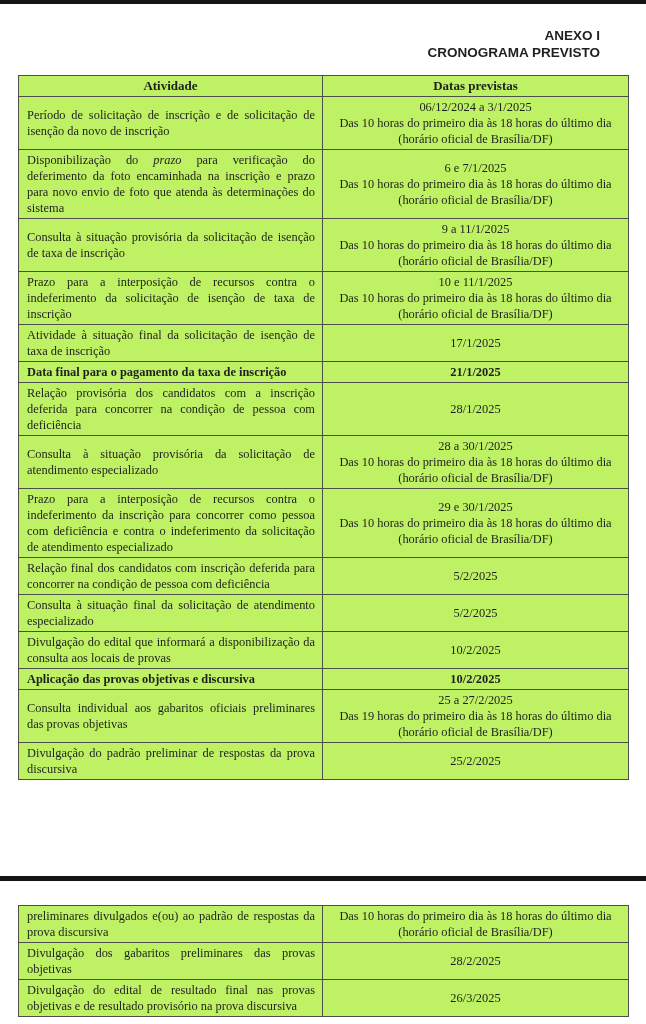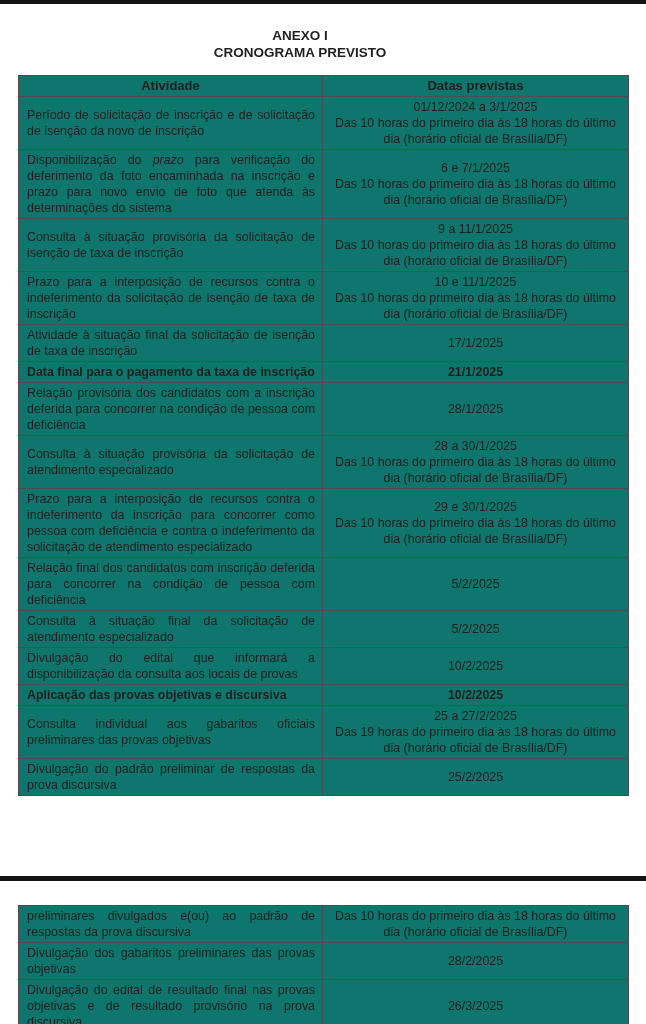--- a/index.html
+++ b/index.html
@@ -14,37 +14,38 @@
   }
 
   .top-bar {
     position: absolute; top: 0; left: 0;
     width: 646px; height: 4px;
     background: #151515;
   }
 
   .titles {
     position: absolute; top: 27px; left: 0;
-    width: 600px; text-align: center;
+    width: 600px; text-align: right;
   }
   .titles .title-line {
     font-weight: 700;
     font-size: 13.5px;
     line-height: 17px;
   }
 
   .table-wrap { position: absolute; left: 18px; }
   #table1-wrap { top: 75px; }
   #table2-wrap { top: 905px; }
 
   table.tbl {
     border-collapse: collapse;
     table-layout: fixed;
     width: 610px;
-    background: #0f766e;
+    background: #bef264;
+    font-family: Liberation Serif, serif;
   }
   .tbl col.c1 { width: 304px; }
   .tbl col.c2 { width: 306px; }
   .tbl th, .tbl td { border: 1px solid #4d4d4d; }
   .tbl th {
     font-size: 13px;
     font-weight: 700;
     line-height: 16px;
     padding: 2px 4px;
     text-align: center;
@@ -90,21 +91,21 @@
     <thead>
       <tr>
         <th>Atividade</th>
         <th>Datas previstas</th>
       </tr>
     </thead>
     <tbody id="tbody-page1">
         <tr>
           <td class="activity">Período de solicitação de inscrição e de solicitação de isenção da novo de inscrição</td>
           <td class="dates">
-            <div>01/12/2024 a 3/1/2025</div>
+            <div>06/12/2024 a 3/1/2025</div>
             <div>Das 10 horas do primeiro dia às 18 horas do último dia (horário oficial de Brasília/DF)</div>
           </td>
         </tr>
         <tr>
           <td class="activity">Disponibilização do <em>prazo</em> para verificação do deferimento da foto encaminhada na inscrição e prazo para novo envio de foto que atenda às determinações do sistema</td>
           <td class="dates">
             <div>6 e 7/1/2025</div>
             <div>Das 10 horas do primeiro dia às 18 horas do último dia (horário oficial de Brasília/DF)</div>
           </td>
         </tr>

